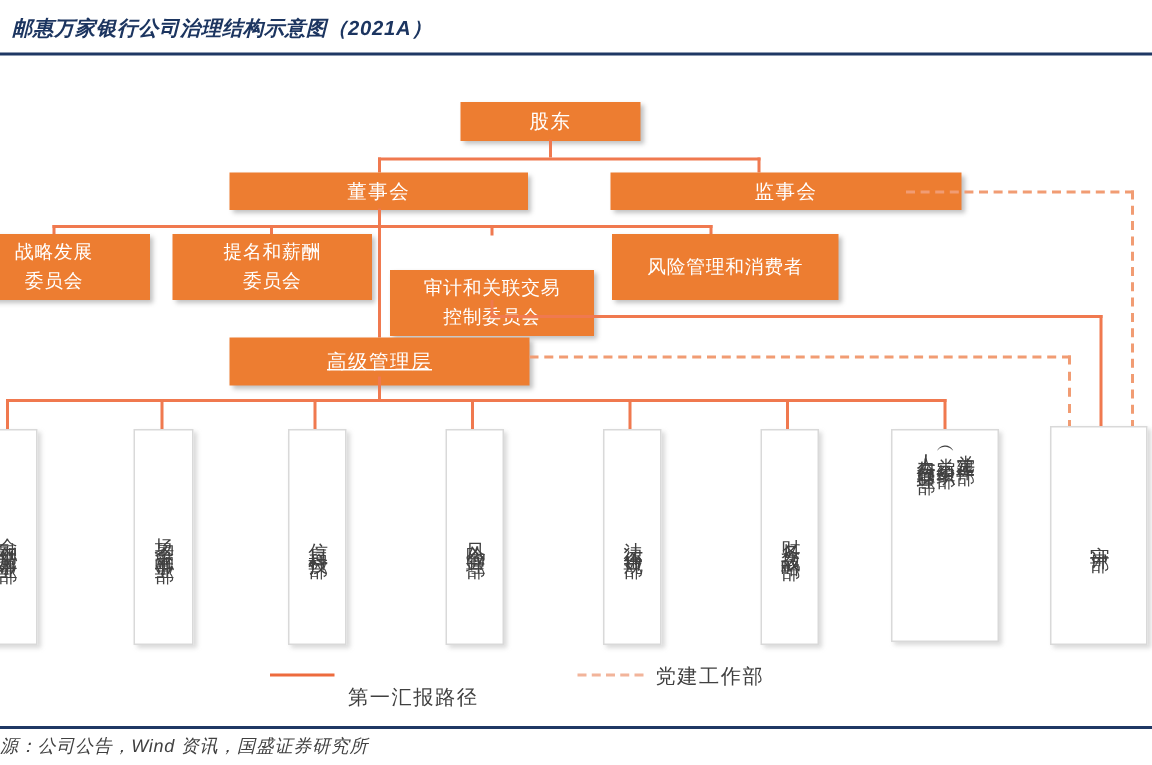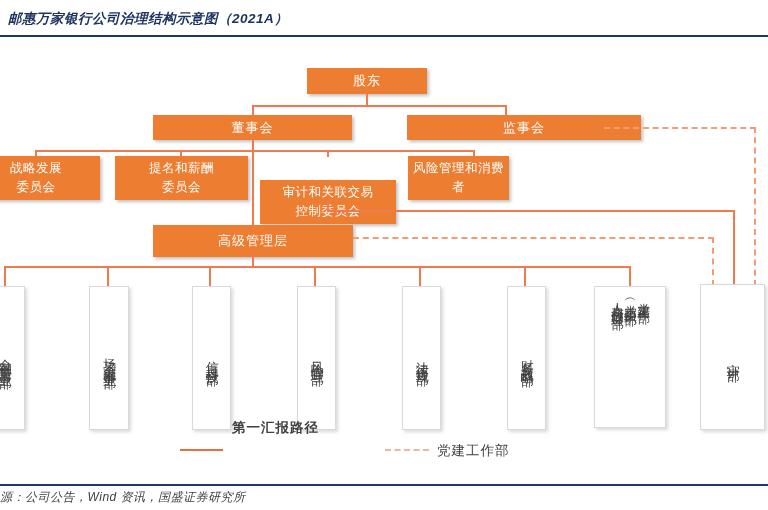--- a/index.html
+++ b/index.html
@@ -88,32 +88,32 @@
     <span>委员会</span>
   </div>
   <div class="cbox" style="left:115px;top:156px;width:133px;height:44px;">
     <span>提名和薪酬</span>
     <span>委员会</span>
   </div>
   <div class="cbox" style="left:260px;top:156px;width:136px;height:44px;margin-top:24px;">
     <span>审计和关联交易</span>
     <span>控制委员会</span>
   </div>
-  <div class="cbox" style="left:408px;top:156px;width:101px;height:44px;">
+  <div class="cbox" style="left:408px;top:156px;width:151px;height:44px;">
     <span>风险管理和消费者</span>
   </div>
 
   <div class="lv" style="left:327px;top:200px;height:11px;"></div>
   <div class="lh" style="left:327px;top:210px;width:408px;"></div>
   <div class="lv" style="left:733px;top:210px;height:76px;"></div>
 
   <div class="dh" style="left:604px;top:127px;width:152px;"></div>
   <div class="dv" style="left:754px;top:127px;height:159px;"></div>
 
-  <div class="obox" style="left:153px;top:225px;width:200px;height:32px;">
+  <div class="obox" style="left:153px;top:225px;width:200px;height:32px;text-decoration:underline;">
     <span>高级管理层</span>
   </div>
 
   <div class="dh" style="left:353px;top:237px;width:361px;"></div>
   <div class="dv" style="left:712px;top:237px;height:49px;"></div>
 
   <div class="lv" style="left:252px;top:251px;height:16px;"></div>
   <div class="lh" style="left:4px;top:266px;width:627px;"></div>
   <div class="lv" style="left:4px;top:266px;height:20px;"></div>
   <div class="lv" style="left:107px;top:266px;height:20px;"></div>
@@ -144,20 +144,20 @@
   <div class="dbox multi" style="left:594px;top:286px;width:72px;height:142px;">
     <span class="vtext">人力与行政管理部</span>
     <span class="vtext">（党委组织部</span>
     <span class="vtext">党建工作部）</span>
   </div>
   <div class="dbox" style="left:700px;top:284px;width:63px;height:144px;">
     <span class="vtext">审计部</span>
   </div>
 
   <div class="legend-solid" style="left:180px;top:449px;"></div>
-  <div class="legend-label" style="left:232px;top:419px;font-weight:bold;">第一汇报路径</div>
+  <div class="legend-label" style="left:232px;top:456px;">第一汇报路径</div>
   <div class="legend-dashed" style="left:385px;top:449px;"></div>
   <div class="legend-label" style="left:437px;top:442px;">党建工作部</div>
 
   <div class="bottom-rule"></div>
   <div class="source">源：公司公告，Wind 资讯，国盛证券研究所</div>
 
 </div>
 
 </body></html>

